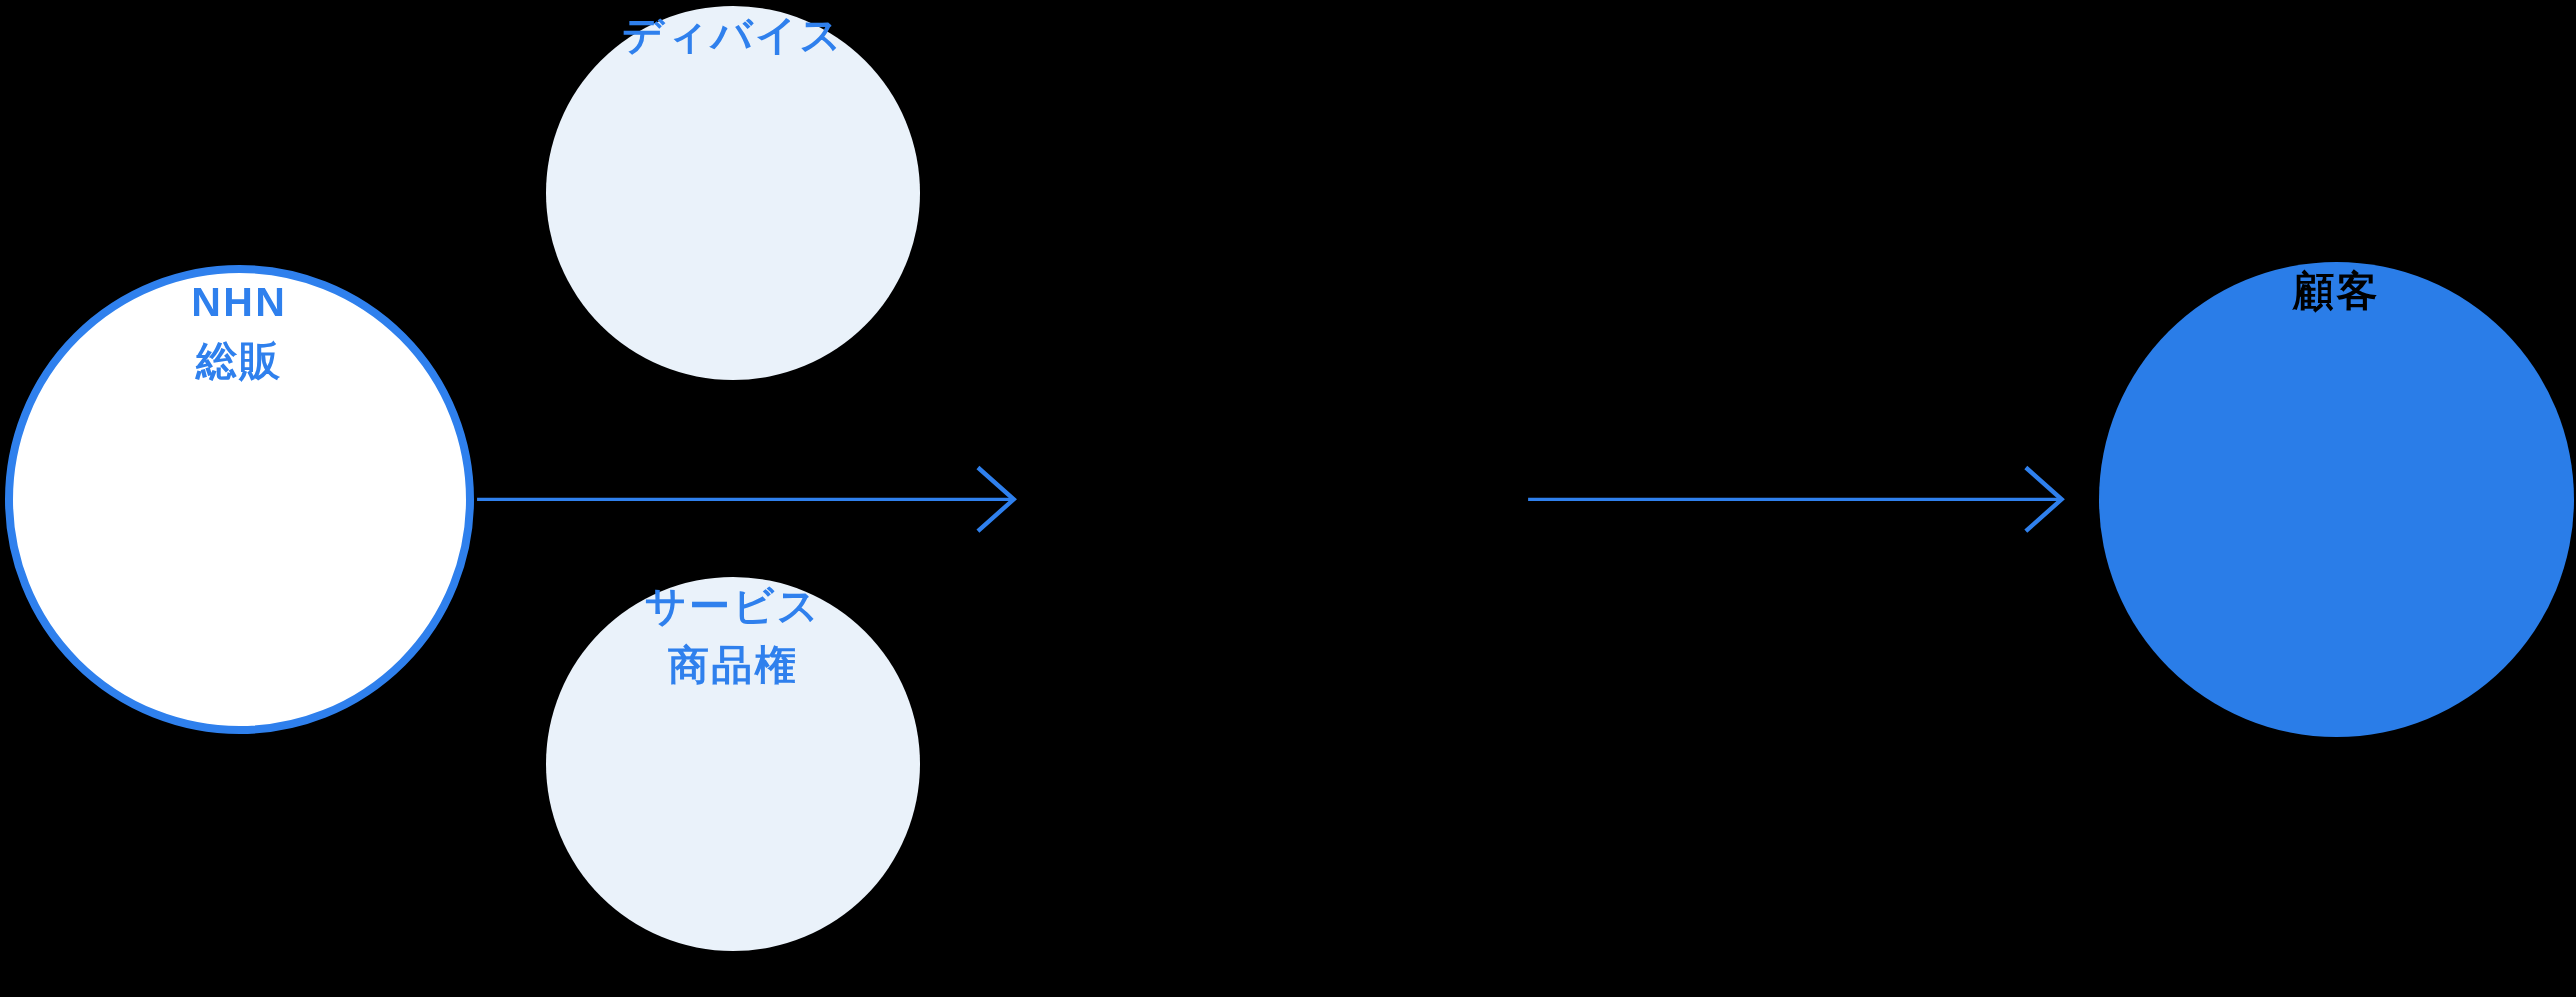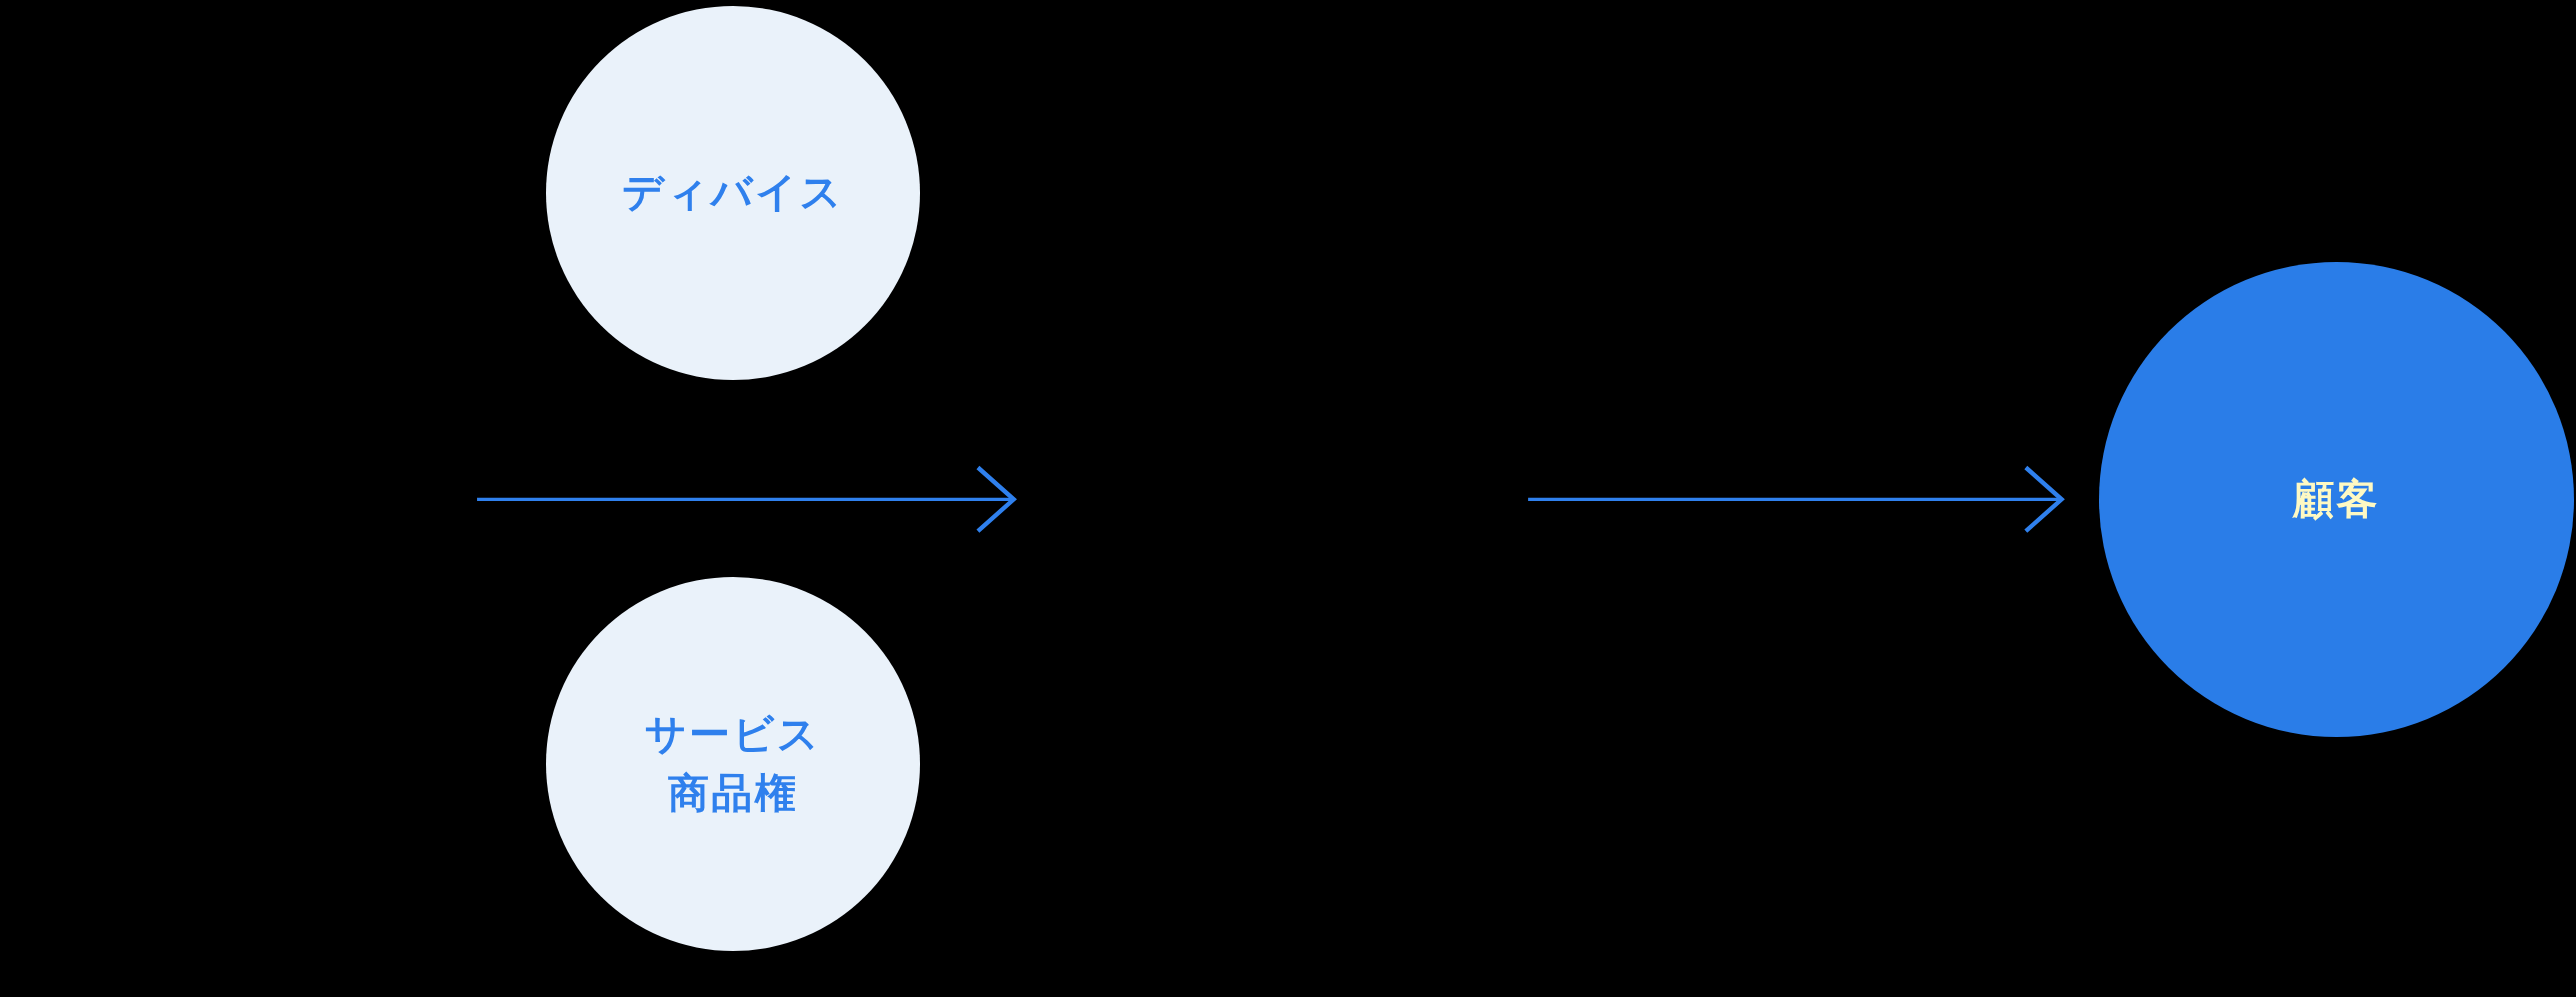--- a/index.html
+++ b/index.html
@@ -32,21 +32,20 @@
     stroke-width: 5.5;
     fill: none;
     stroke-linejoin: miter;
     stroke-linecap: butt;
   }
   .node {
     position: absolute;
     border-radius: 50%;
     box-sizing: border-box;
     display: flex;
-    align-items: center;
     justify-content: center;
     text-align: center;
   }
   .node .label {
     white-space: pre-line;
     font-size: 41px;
     line-height: 59px;
     font-weight: 600;
     letter-spacing: 2.4px;
   }
@@ -54,21 +53,21 @@
     background: #ffffff;
     border: 8px solid #2f80ed;
     color: #2f80ed;
   }
   .node--light {
     background: #eaf2fa;
     color: #2f80ed;
   }
   .node--solid {
     background: #2a7de8;
-    color: #fef9c3;
+    color: #000000;
   }
   
   .node-nhn      { left: 4.8px;    top: 265px; width: 469px; height: 469px; }
   .node-device   { left: 546px;  top: 5.6px;   width: 374px; height: 374px; }
   .node-service  { left: 546px;  top: 577px; width: 374px; height: 374px; }
   .node-agency   { left: 1059px; top: 266px; width: 467px; height: 467px; }
   .node-customer { left: 2099px; top: 262px; width: 475px; height: 475px; }
 </style>
 </head>
 <body>
@@ -79,20 +78,24 @@
     <g>
       <line class="shaft" x1="600" y1="628" x2="1273" y2="628"></line>
       <polyline class="head" points="1230,588 1275,628 1230,668"></polyline>
     </g>
     <g>
       <line class="shaft" x1="1922" y1="628" x2="2591" y2="628"></line>
       <polyline class="head" points="2548,588 2593,628 2548,668"></polyline>
     </g>
   </svg>
 
+  <div class="node node--outlined node-nhn">
+    <div class="label">NHN
+総販</div>
+  </div>
 
   <div class="node node--light node-device">
     <div class="label">ディバイス</div>
   </div>
 
   <div class="node node--light node-service">
     <div class="label">サービス
 商品権</div>
   </div>
 

